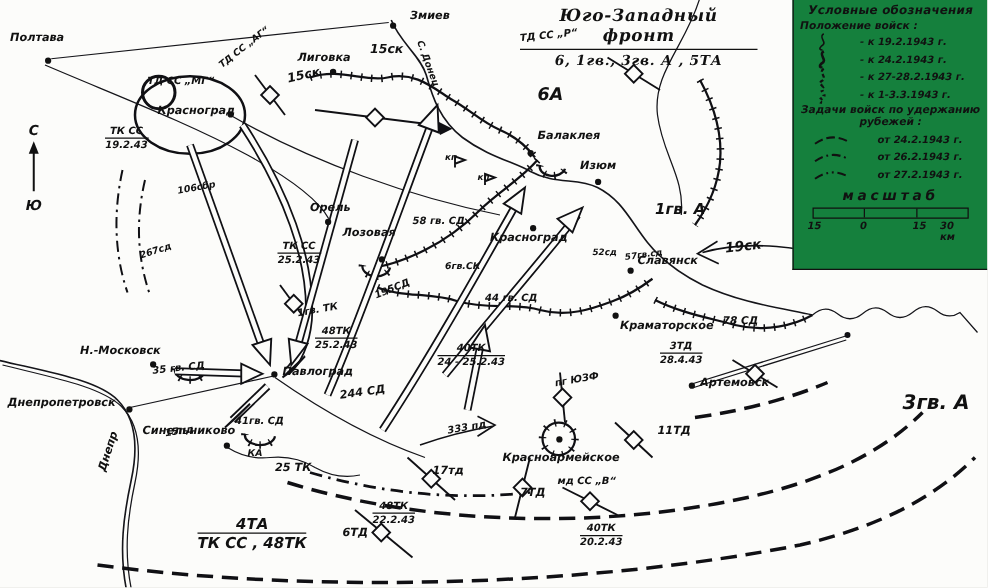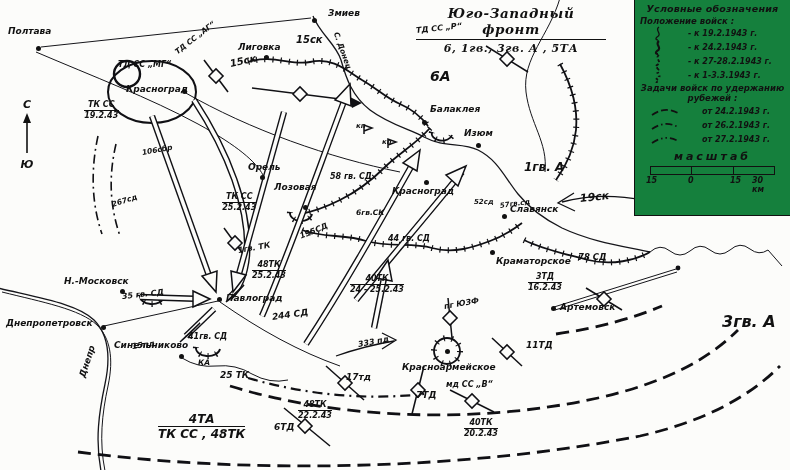--- a/index.html
+++ b/index.html
@@ -275,21 +275,21 @@
       <div class="dated" style="left: 252px; top: 260px; font-size: 8px;">
         <div class="dtop">48ТК</div>
         <div>25.2.43</div>
       </div>
       <div class="dated" style="left: 350px; top: 274px; font-size: 8px;">
         <div class="dtop">40ТК</div>
         <div>24 - 25.2.43</div>
       </div>
       <div class="dated" style="left: 528px; top: 272px; font-size: 8px;">
         <div class="dtop">3ТД</div>
-        <div>16.2.43</div>
+        <div>28.4.43</div>
       </div>
       <div class="dated" style="left: 298px; top: 400px; font-size: 8px;">
         <div class="dtop">48ТК</div>
         <div>22.2.43</div>
       </div>
       <div class="dated" style="left: 464px; top: 418px; font-size: 8px;">
         <div class="dtop">40ТК</div>
         <div>20.2.43</div>
       </div>
       <div class="dated" style="left: 158px; top: 412px; font-size: 12px;">

